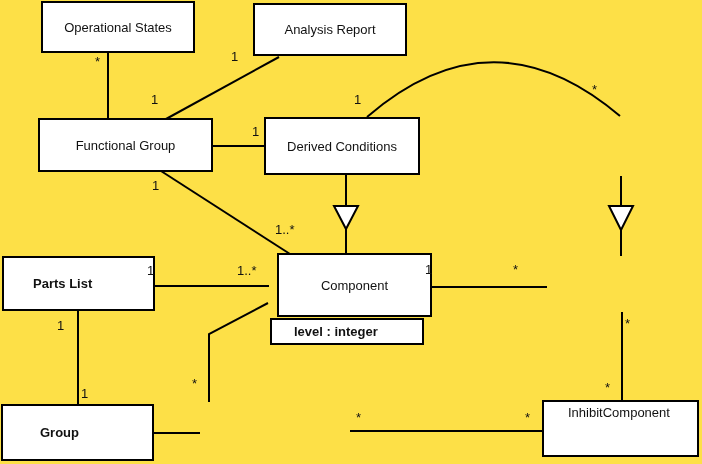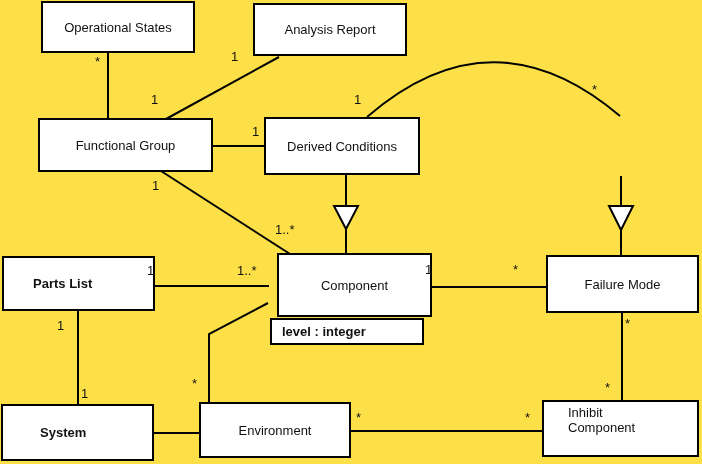--- a/index.html
+++ b/index.html
@@ -30,21 +30,21 @@
     border: 2px solid #000;
     display: flex;
     align-items: center;
     justify-content: center;
     text-align: center;
     line-height: 15px;
     white-space: nowrap;
   }
   .box.left-text { justify-content: flex-start; text-align: left; font-weight: bold; }
   .box.top-left-text {
-    flex-direction: column;
+    flex-direction: row;
     align-items: flex-start;
     justify-content: flex-start;
     text-align: left;
   }
   .mult {
     position: absolute;
     line-height: 13px;
     white-space: nowrap;
   }
 </style>
@@ -105,35 +105,29 @@
   </div>
 
 
   <div class="box left-text" style="left:2px; top:256px; width:153px; height:55px; padding-left:29px">
     <span>Parts List</span>
   </div>
 
   <div class="box" style="left:277px; top:253px; width:155px; height:64px">
     <span>Component</span>
   </div>
-  <div class="box left-text" style="left:270px; top:318px; width:154px; height:27px; padding-left:10px">
+  <div class="box left-text" style="left:270px; top:318px; width:154px; height:27px; padding-left:22px">
     <span>level : integer</span>
   </div>
 
-  <div class="box" style="left:546px; top:255px; width:153px; height:58px">
-    <span>Failure Mode</span>
+
+  <div class="box left-text" style="left:1px; top:404px; width:153px; height:57px; padding-left:37px">
+    <span>Group</span>
   </div>
 
-  <div class="box left-text" style="left:1px; top:404px; width:153px; height:57px; padding-left:37px">
-    <span>System</span>
-  </div>
-
-  <div class="box" style="left:199px; top:402px; width:152px; height:56px">
-    <span>Environment</span>
-  </div>
 
   <div class="box top-left-text" style="left:542px; top:400px; width:157px; height:57px; padding:3px 0 0 24px">
     <span>Inhibit</span>
     <span>Component</span>
   </div>
 
   <span class="mult" style="left:95px;  top:55px">*</span>
   <span class="mult" style="left:231px; top:50px">1</span>
   <span class="mult" style="left:151px; top:93px">1</span>
   <span class="mult" style="left:252px; top:125px">1</span>

